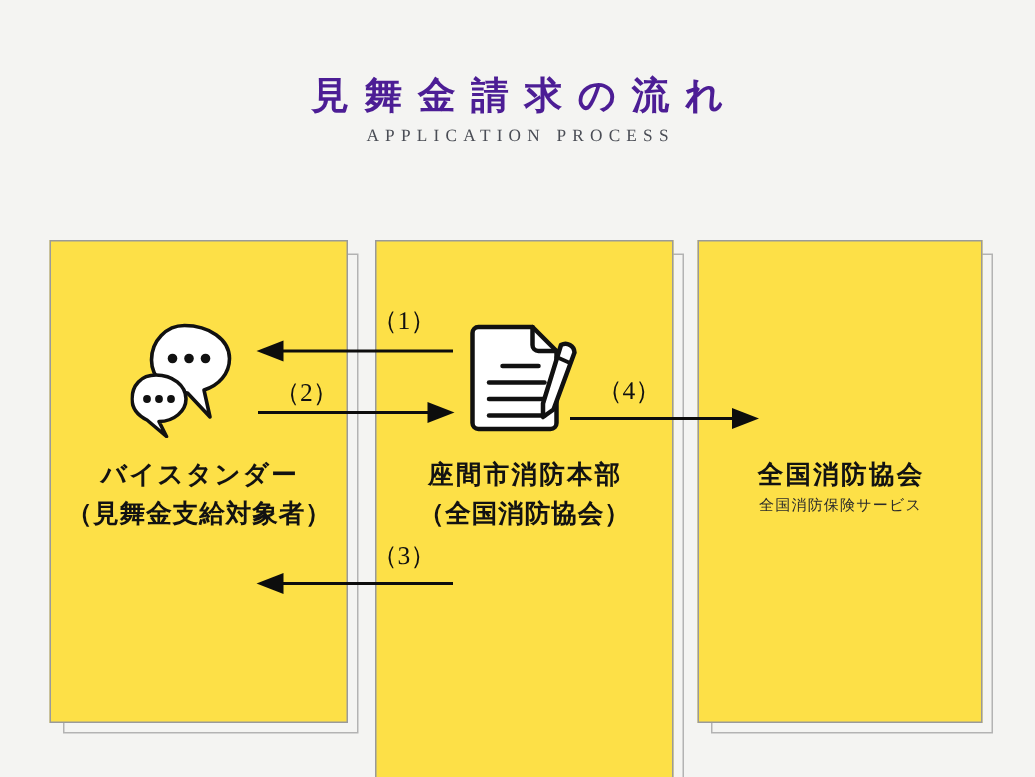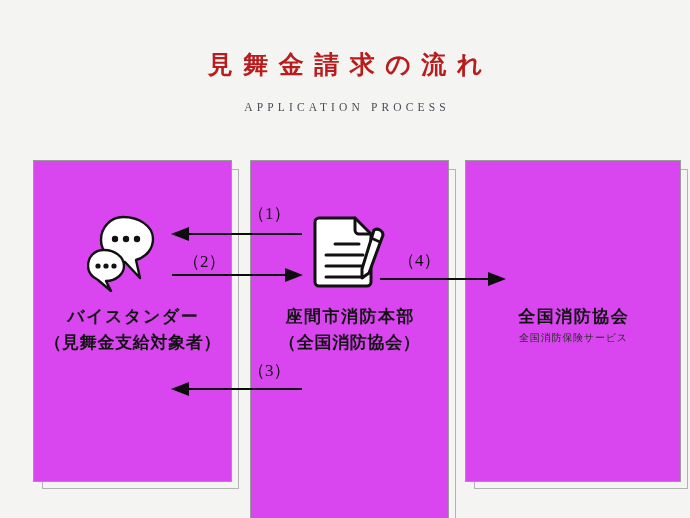--- a/index.html
+++ b/index.html
@@ -27,63 +27,63 @@
   .title {
     position: absolute;
     top: 52px;
     left: 0;
     width: 690px;
     text-align: center;
     font-size: 25px;
     font-weight: 700;
     letter-spacing: 0.42em;
     text-indent: 0.42em;
-    color: #b91c1c;
+    color: #4c1d95;
     line-height: 1;
     white-space: nowrap;
   }
   .subtitle {
     position: absolute;
-    top: 102px;
+    top: 86px;
     left: 0;
     width: 690px;
     text-align: center;
     font-size: 11.5px;
     font-weight: 400;
     letter-spacing: 0.36em;
     text-indent: 0.36em;
     color: #4a4d55;
     line-height: 1;
     white-space: nowrap;
   }
 
   
   .card {
     position: absolute;
-    background: #d946ef;
+    background: #fde047;
     border: 1px solid #9a9a9a;
     box-sizing: border-box;
     text-decoration: underline;
   }
   .card::after {
     
     content: "";
     position: absolute;
     left: 8px;
     top: 8px;
     width: 100%;
     height: 100%;
     border: 1px solid #b3b3b3;
     box-sizing: border-box;
     background: transparent;
     z-index: -1;
   }
   #card-1 { left: 33px;  top: 160px; width: 199px; height: 322px; }
   #card-2 { left: 250px; top: 160px; width: 199px; height: 398px; }
-  #card-3 { left: 465px; top: 160px; width: 216px; height: 322px; }
+  #card-3 { left: 465px; top: 160px; width: 190px; height: 322px; }
 
   .card-icon {
     position: absolute;
     left: 0;
     right: 0;
     top: 48px;
     height: 86px;
     display: flex;
     align-items: center;
     justify-content: center;

